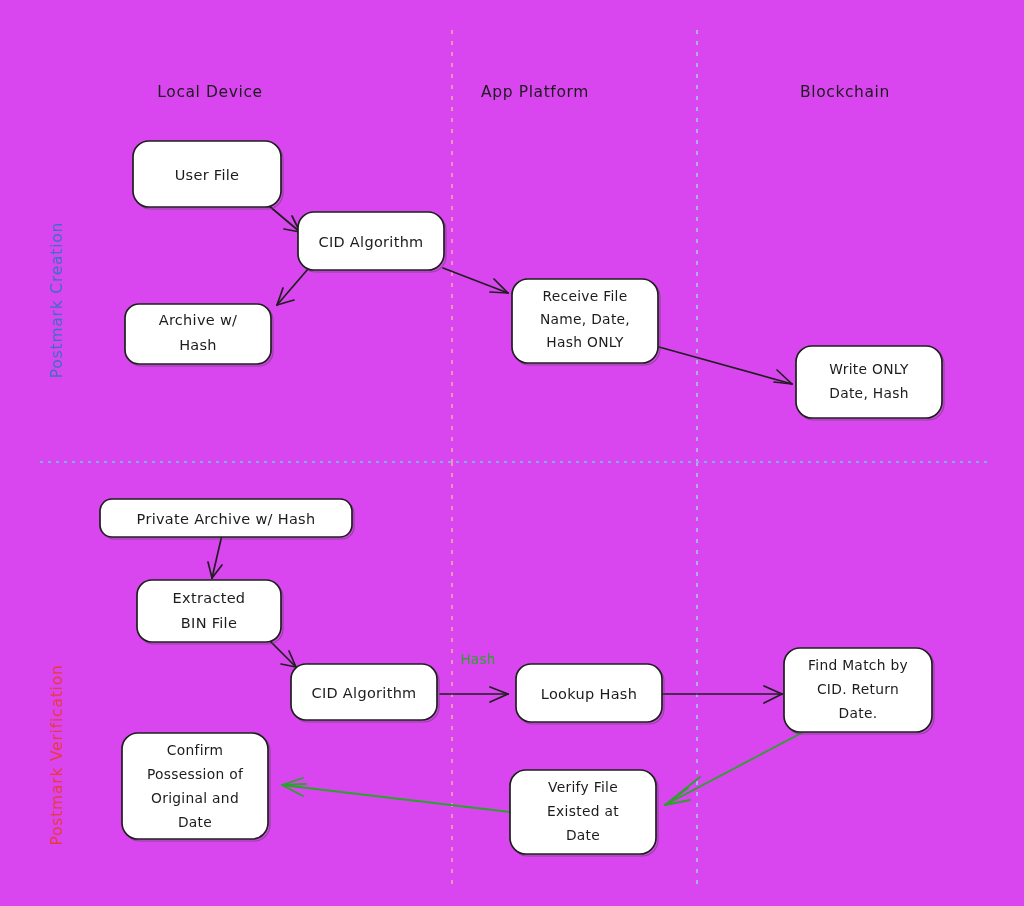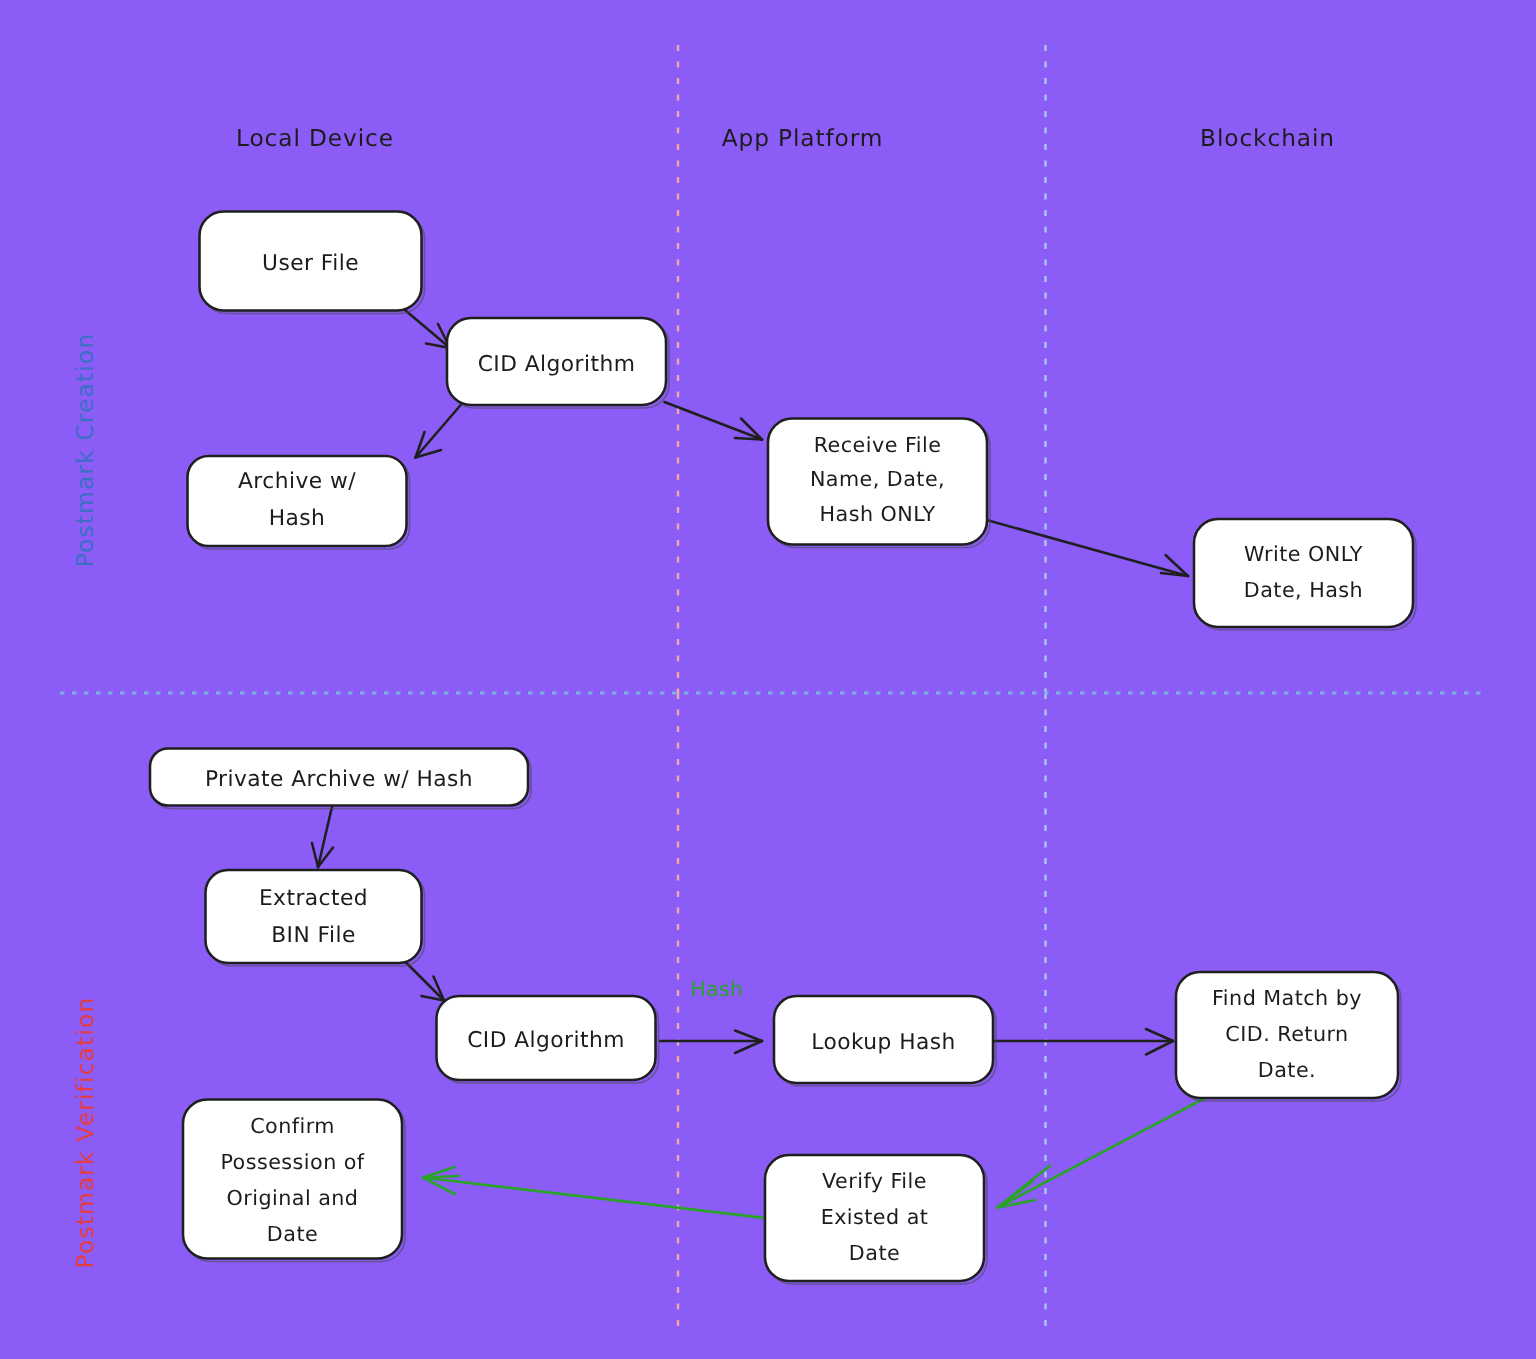--- a/index.html
+++ b/index.html
@@ -4,21 +4,21 @@
 <style>
   html, body {
     margin: 0;
     padding: 0;
     background: #ffffff;
   }
   #canvas {
     position: relative;
     width: 1024px;
     height: 906px;
-    background: #8b5cf6;
+    background: #d946ef;
     font-family: "DejaVu Sans", sans-serif;
     overflow: hidden;
   }
   svg#diagram {
     position: absolute;
     left: 0;
     top: 0;
     width: 1024px;
     height: 906px;
   }

